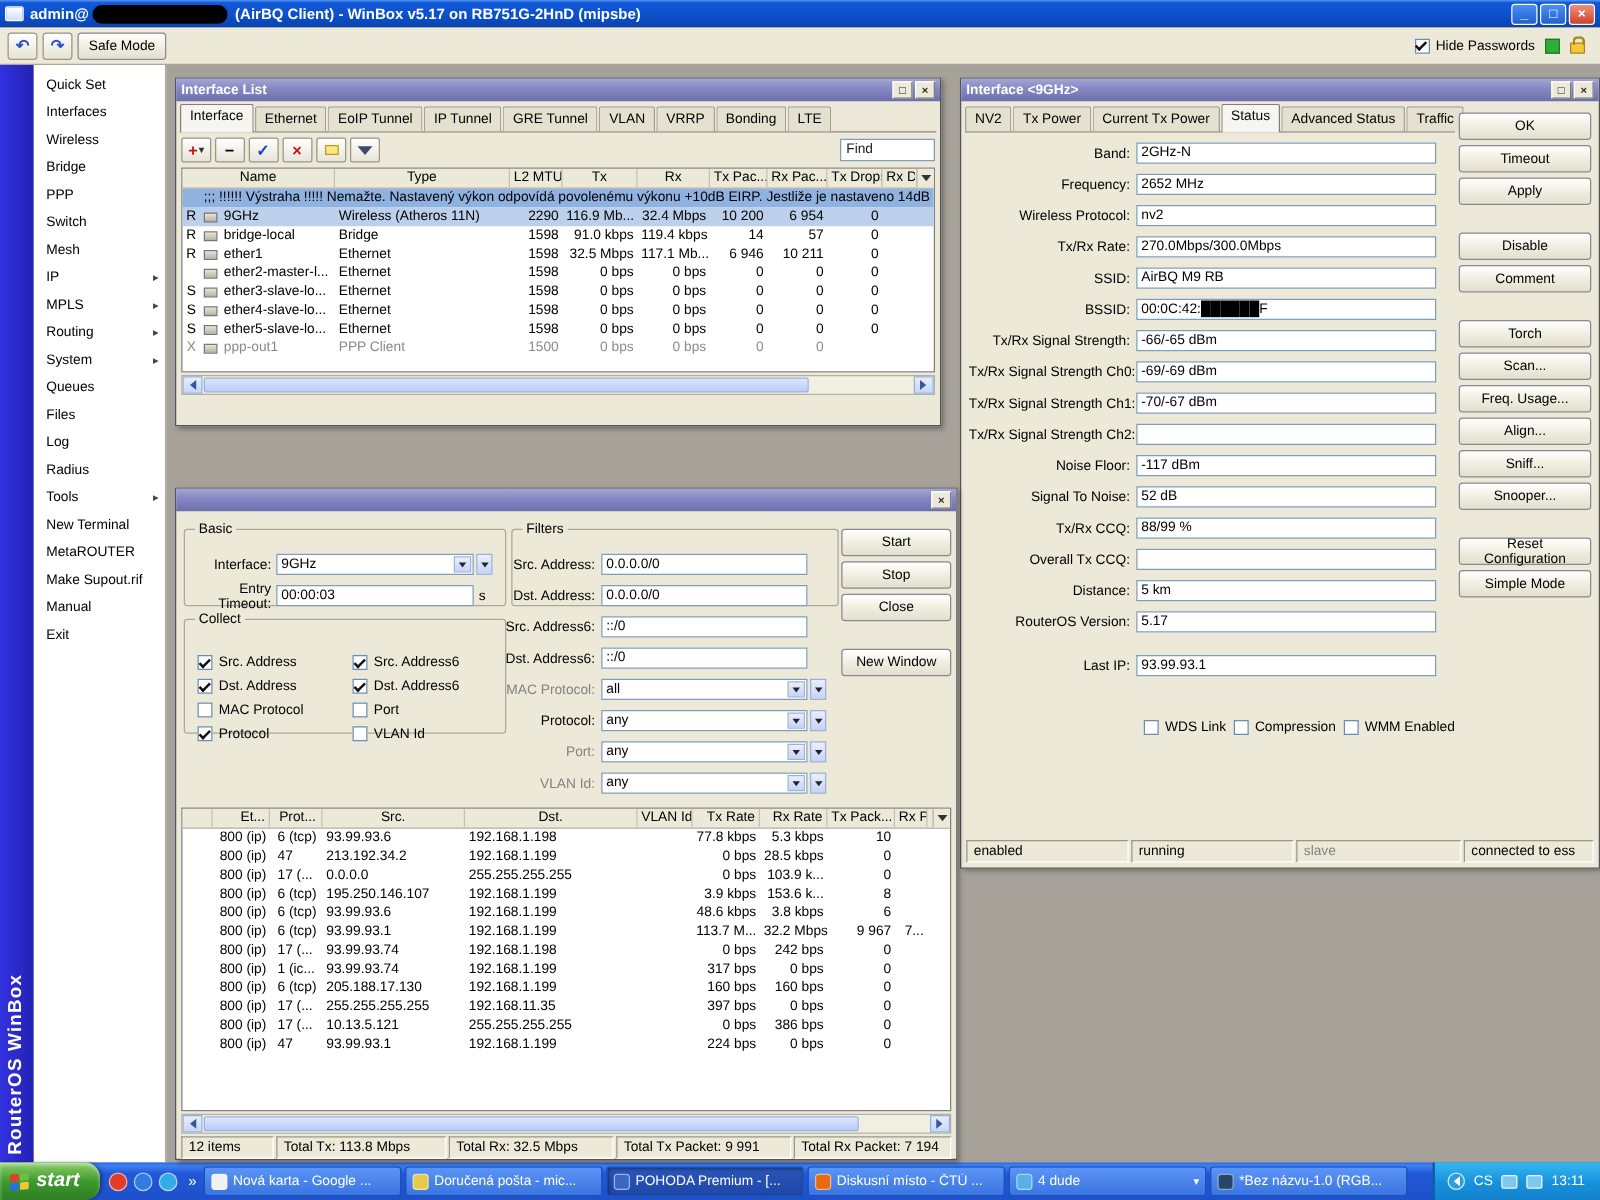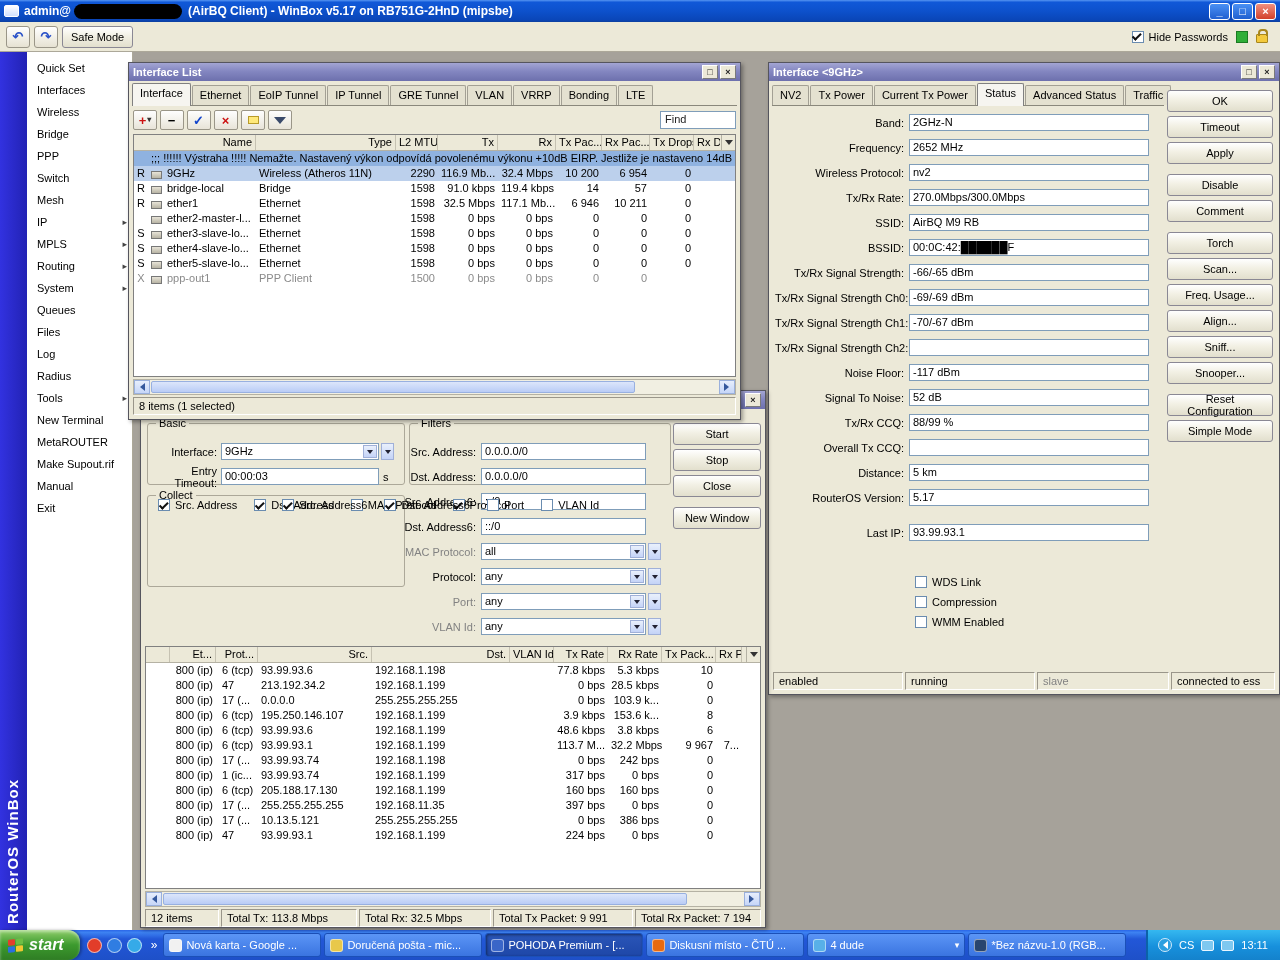--- a/index.html
+++ b/index.html
@@ -49,21 +49,21 @@
   .dd-btn{position:absolute;top:1px;right:1px;bottom:1px;width:14px;background:linear-gradient(180deg,#e9f0fc,#c4d3f7);border:1px solid #a0b0d8;display:none;align-items:center;justify-content:center}
   .dd-btn::after{content:"";border:3px solid transparent;border-top:4px solid #223;margin-top:4px}
   .mini-dd{width:13px;height:17px;margin-left:2px;background:linear-gradient(180deg,#e9f0fc,#c4d3f7);border:1px solid #a0b0d8;display:inline-flex;align-items:center;justify-content:center;visibility:hidden}
   .mini-dd::after{content:"";border:3px solid transparent;border-top:4px solid #223;margin-top:4px}
   .group{position:absolute;border:1px solid #aca899;border-radius:3px}
   .group-label{position:absolute;top:-7px;left:8px;background:#ece9d8;padding:0 3px}
   
   .grid{position:absolute;background:#fff;border:1px solid #808080;overflow:hidden}
   .grid-head{display:flex;background:#ece9d8;border-bottom:1px solid #b5b2a4;height:16px}
   .cells{display:flex}
-  .gh{flex:none;padding:1px 3px;border-right:1px solid #c6c2b2;overflow:hidden;white-space:nowrap;text-align:right;height:15px}
+  .gh{flex:none;padding:1px 3px;border-right:1px solid #c6c2b2;overflow:hidden;white-space:nowrap;text-align:center;height:15px}
   .gh-fill{flex:1}
   .hdr-caret{width:14px;background:#ece9d8;border-left:1px solid #b5b2a4;display:flex;align-items:center;justify-content:center}
   .hdr-caret::after{content:"";border:4px solid transparent;border-top:5px solid #333;margin-top:4px}
   .grow{display:flex;height:15px;line-height:14px;white-space:nowrap;cursor:default}
   .c{flex:none;padding:0 3px;overflow:hidden;white-space:nowrap}
   .r{text-align:right}
   .sel{background:#bcd0ec}
   .dim{color:#8a8a8a}
   .warnrow{height:15px;line-height:14px;background:#8fb2e0;padding-left:17px;overflow:hidden;white-space:nowrap}
   
@@ -77,21 +77,21 @@
   .sb-btn{width:16px;height:14px;background:linear-gradient(180deg,#e7eefc,#c6d6f8);border:1px solid #9ab0dc;display:flex;align-items:center;justify-content:center;flex:none}
   .sb-btn.left::after{content:"";border:4px solid transparent;border-right:5px solid #35589c;margin-right:3px}
   .sb-btn.right::after{content:"";border:4px solid transparent;border-left:5px solid #35589c;margin-left:3px}
   .sb-track{flex:1;display:flex;align-items:center}
   .sb-thumb{height:12px;background:linear-gradient(180deg,#dce6fb,#b9ccf6);border:1px solid #98b0e0;border-radius:2px;margin:0 1px}
   
   .sbar{position:absolute;display:flex;gap:2px}
   .scell{border:1px solid;border-color:#9a968a #fff #fff #9a968a;background:#ece9d8;padding:1px 5px;height:18px;line-height:14px;overflow:hidden;white-space:nowrap;flex:none}
   .gray{color:#828282}
   
-  #iflist{left:128px;top:62px;width:613px;height:358px;z-index:5}
+  #iflist{left:140px;top:62px;width:613px;height:279px;z-index:5}
   #iflist .tabs{top:20px;left:3px;right:3px}
   .list-toolbar{position:absolute;top:45px;left:4px;right:4px;height:24px;display:flex;align-items:center;gap:3px}
   .tbtn{min-width:24px;height:20px;border:1px solid #9a9688;border-radius:2px;background:linear-gradient(#fefefe,#e8e4d8);display:flex;align-items:center;justify-content:center;font-weight:bold;font-size:13px;gap:1px;cursor:pointer;font-family:inherit}
   .g-red{color:#cc1111}.g-blue{color:#1144cc}
   .tcaret{font-size:8px;line-height:8px;color:#333}
   .mark{display:none}
   .g-comment .mark{display:block;width:11px;height:8px;background:#ffe97a;border:1px solid #b89b2a}
   .g-funnel .mark{display:block;width:0;height:0;border-left:6px solid transparent;border-right:6px solid transparent;border-top:7px solid #3a4a6a}
   .find-box{margin-left:auto;width:76px;height:18px;background:#fff;border:1px solid #7f9db9;padding:1px 4px;color:#222}
   #iflist .grid{top:71px;left:4px;right:4px;bottom:42px}
@@ -108,39 +108,39 @@
   .flabel2{width:70px;text-align:right;padding-right:4px;flex:none}
   .fcombo{width:158px;flex:none}
   .unit{margin-left:4px}
   .tfields{position:absolute;left:252px;top:52px;width:300px}
   .frow{display:flex;align-items:center;height:17px;margin-bottom:8px}
   .flabel{width:88px;text-align:right;padding-right:5px;flex:none;overflow:hidden;white-space:nowrap}
   .fval{width:165px;flex:none}
   .frow.combo .dd-btn{display:flex}
   .frow.combo .fval{padding-right:16px}
   .frow.combo .mini-dd{visibility:visible}
-  .cbcol{position:absolute;top:2px;display:flex;flex-direction:row;gap:17px}
+  .cbcol{position:absolute;top:27px;display:flex;flex-direction:column;gap:5px}
   .cbcol.c1{left:10px}.cbcol.c2{left:134px}
   .vbtns{position:absolute;display:flex;flex-direction:column;gap:4px}
   #torch .vbtns{left:532px;top:32px;width:88px}
   .vbtns .btn{width:100%}
-  .btn.gap{margin-top:6px}
+  .btn.gap{margin-top:18px}
   #torch .grid{left:4px;top:255px;right:4px;height:243px}
   #torch .hscroll{left:4px;right:4px;top:500px}
   #torch .sbar{left:4px;right:4px;top:518px}
   .f1{width:74px}.f2{width:136px}.f3{width:132px}.f4{width:140px}.f5{flex:1}
   
   #wstat{left:768px;top:62px;width:512px;height:633px;z-index:3}
   #wstat .tabs{top:20px;left:3px;width:392px}
   .wfields{position:absolute;left:6px;top:47px;width:386px}
   .wrow{display:flex;align-items:center;height:25px}
   .wrow.gap{margin-top:10px}
   .wlabel{width:134px;text-align:right;padding-right:5px;flex:none;overflow:hidden;white-space:nowrap}
   .wval{width:240px;flex:none}
-  .wcbs{position:absolute;left:146px;top:512px;display:flex;flex-direction:column;gap:6px}
+  .wcbs{position:absolute;left:146px;top:512px;display:flex;flex-direction:row;gap:6px}
   #wstat .vbtns{left:398px;top:27px;width:106px}
   #wstat .sbar{left:4px;right:4px;bottom:4px}
   .w1{width:130px}.w2{width:130px}.w3{width:132px}.w4{flex:1}
   
   #taskbar{position:absolute;left:0;bottom:0;width:1280px;height:30px;display:flex;align-items:center;
     background:linear-gradient(180deg,#2b66e8 0%,#3d82f2 8%,#2257d8 30%,#1e50c8 100%)}
   .start-btn{height:30px;background:linear-gradient(180deg,#8fce6a,#3c9a2e 50%,#2f7d24);border-radius:0 12px 12px 0;color:#fff;font-style:italic;font-weight:bold;font-size:16px;display:flex;align-items:center;padding:0 16px 0 8px;gap:6px;box-shadow:inset 0 2px 3px rgba(255,255,255,.45),2px 0 3px rgba(0,0,0,.3);flex:none;cursor:pointer}
   .winflag{display:grid;grid-template-columns:7px 7px;grid-template-rows:6px 6px;gap:1px;transform:skewY(-6deg)}
   .winflag i{border-radius:1px}
   .winflag .q1{background:#e33e2c}.winflag .q2{background:#6cbe45}.winflag .q3{background:#2a6fe0}.winflag .q4{background:#f0c832}
@@ -859,23 +859,20 @@
         </div>
       </div>
   </div>
   <div class="hscroll">
     <span class="sb-btn left"></span>
     <span class="sb-track">
         <span class="sb-thumb" style="width:85%"></span>
       </span>
     <span class="sb-btn right"></span>
   </div>
-  <div class="sbar">
-    <span class="scell">8 items (1 selected)</span>
-  </div>
 </div>
 
 <div class="window" id="wstat">
   <div class="win-title">
     <span>Interface &lt;9GHz&gt;</span>
     <span class="wbtns">
       <span class="win-btn">□</span>
       <span class="win-btn">×</span>
     </span>
   </div>

